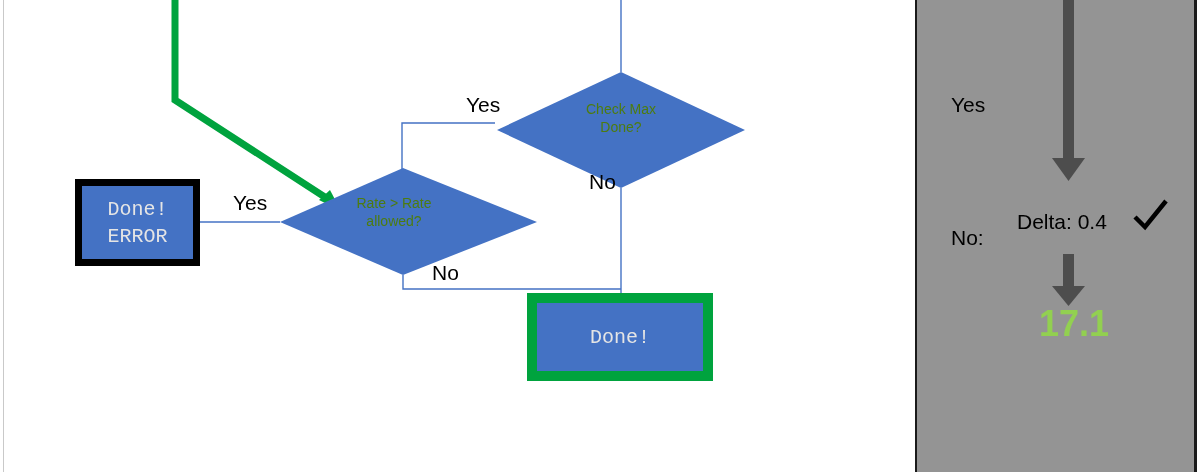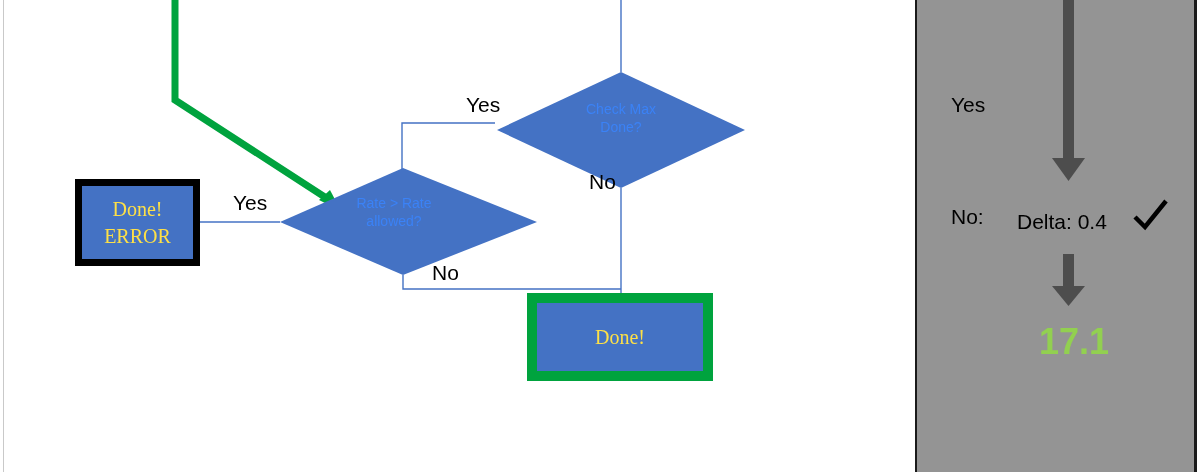--- a/index.html
+++ b/index.html
@@ -38,35 +38,35 @@
   .flow-label {
     position: absolute;
     color: #000000;
     font-size: 21px;
     line-height: 1;
     white-space: nowrap;
     font-family: "Liberation Sans", sans-serif;
   }
   .diamond-text {
     position: absolute;
-    color: #3b82f6;
+    color: #4d7c0f;
     font-size: 14px;
     line-height: 1.25;
     text-align: center;
     white-space: nowrap;
     font-family: "Liberation Sans", sans-serif;
   }
   .box-text {
     position: absolute;
-    color: #fde047;
+    color: #e5e5e5;
     font-size: 20px;
     line-height: 1.35;
     text-align: center;
     width: 100%;
-    font-family: Liberation Serif, serif;
+    font-family: Liberation Mono, monospace;
   }
 
   
   .proc-box {
     position: absolute;
     background: #4472C4;
     box-sizing: border-box;
     display: flex;
     align-items: center;
     justify-content: center;
@@ -100,33 +100,33 @@
   }
   .panel-label {
     position: absolute;
     color: #000000;
     font-size: 21px;
     line-height: 1;
     white-space: nowrap;
     font-family: "Liberation Sans", sans-serif;
   }
   #panel-yes   { left: 34px;  top: 94px; }
-  #panel-no    { left: 34px;  top: 206px; }
+  #panel-no    { left: 34px;  top: 227px; }
   #panel-delta { left: 100px; top: 211px; text-align: center; }
   #panel-check {
     position: absolute;
     left: 213px;
     top: 196px;
     width: 40px;
     height: 40px;
   }
   #panel-value {
     position: absolute;
     left: 92px;
-    top: 324px;
+    top: 306px;
     width: 130px;
     text-align: center;
     color: #92D050;
     font-size: 36px;
     font-weight: bold;
     line-height: 1;
     font-family: "Liberation Sans", sans-serif;
   }
   #panel-arrows {
     position: absolute;

